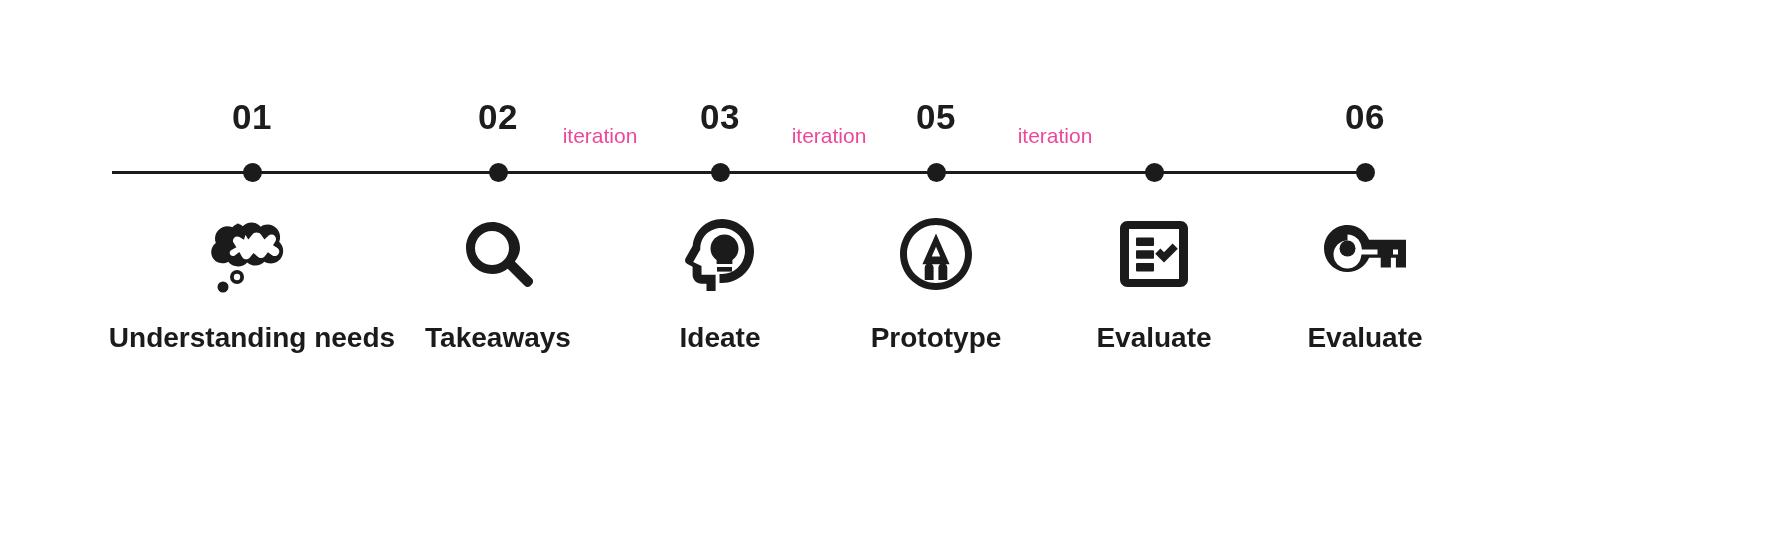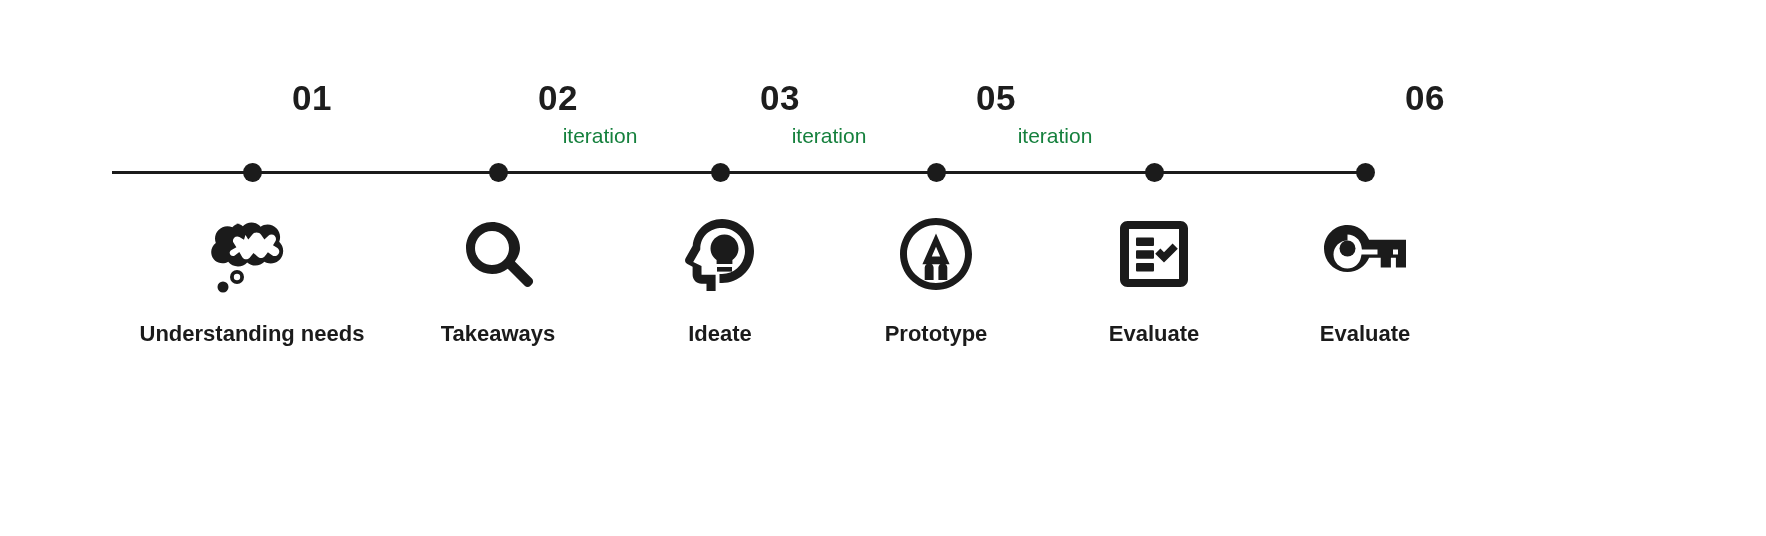--- a/index.html
+++ b/index.html
@@ -38,41 +38,41 @@
     height: 19px;
     margin-left: -9.5px;
     top: 163px;
     border-radius: 50%;
     background: #1b1b1b;
   }
 
   
   .step-number {
     position: absolute;
-    top: 80px;
+    top: 99px;
     width: 160px;
     margin-left: -80px;
-    text-align: right;
+    text-align: center;
     font-size: 35px;
     font-weight: bold;
     color: #1d1d1d;
     letter-spacing: 0.5px;
     line-height: 1;
   }
 
   
   .iteration-label {
     position: absolute;
     top: 125px;
     width: 200px;
     margin-left: -100px;
     text-align: center;
     font-size: 21px;
     font-weight: normal;
-    color: #15803d;
+    color: #ec4899;
     line-height: 1;
   }
 
   
   .step-icon {
     position: absolute;
     top: 216px;
     width: 120px;
     margin-left: -60px;
     height: 76px;
@@ -85,21 +85,21 @@
     fill: #1b1b1b;
   }
 
   
   .step-label {
     position: absolute;
     top: 320px;
     width: 420px;
     margin-left: -210px;
     text-align: center;
-    font-size: 22px;
+    font-size: 28px;
     font-weight: bold;
     color: #1b1b1b;
     line-height: 1.25;
     white-space: nowrap;
   }
 </style>
 </head>
 <body>
 
 <div id="timeline-figure">

